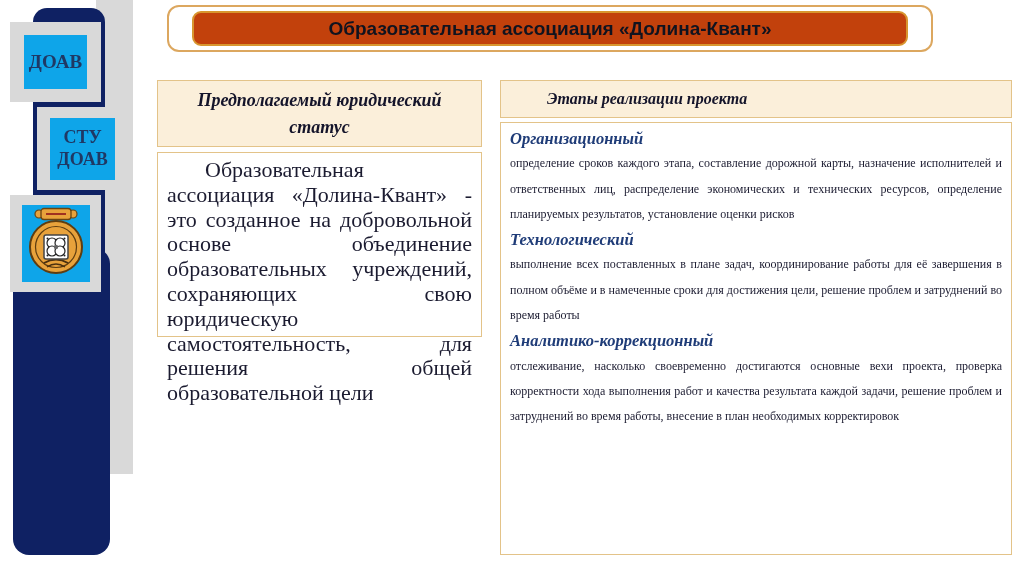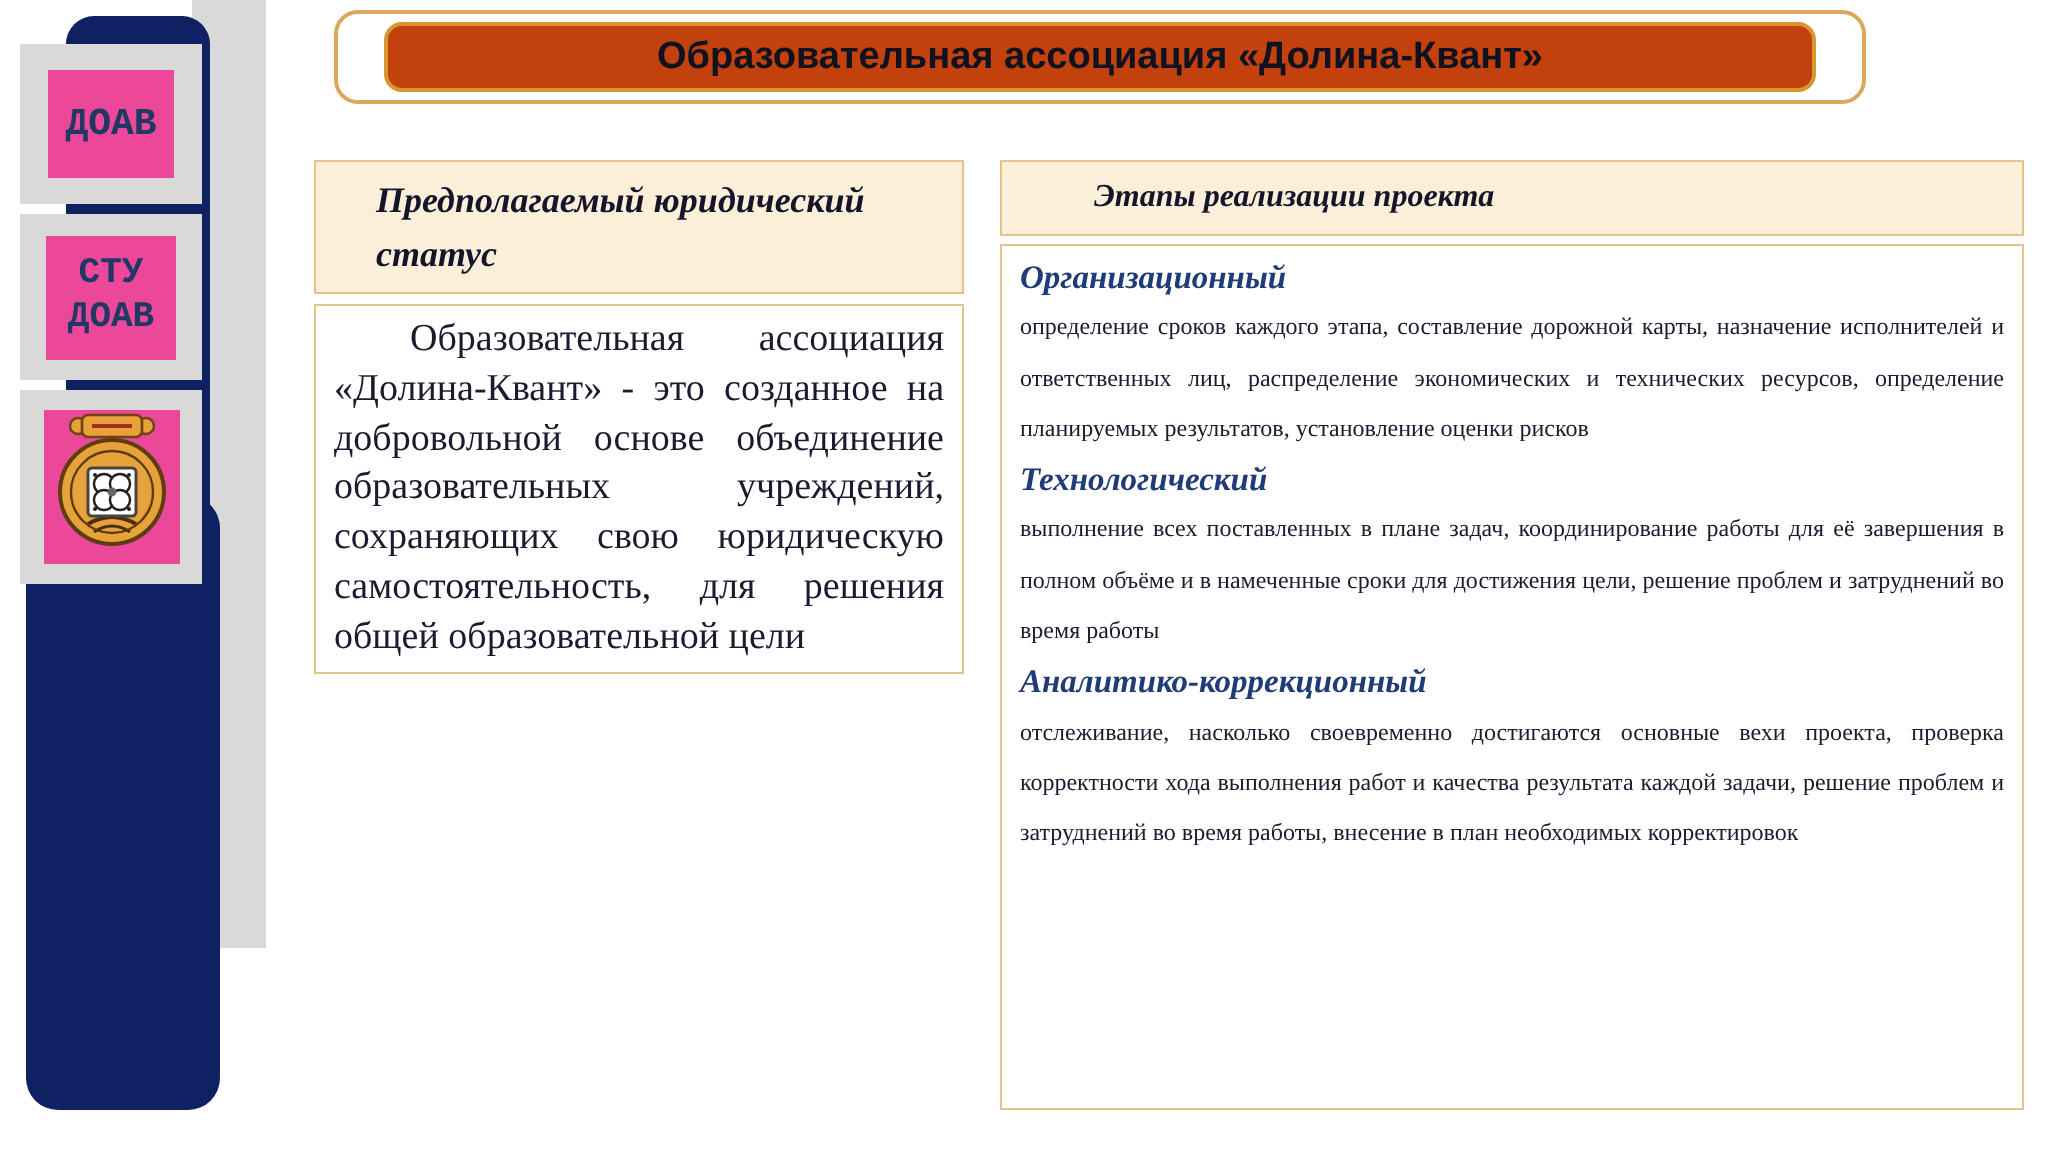--- a/index.html
+++ b/index.html
@@ -8,26 +8,26 @@
     font-family:"Liberation Serif", serif; overflow:hidden;
   }
 
   
   .gray-strip { position:absolute; left:96px; top:0; width:37px; height:474px; background:#D9D9D9; }
   .navy-narrow { position:absolute; left:33px; top:8px; width:72px; height:302px; background:#0F2163; border-radius:14px 14px 0 0; }
   .navy-wide { position:absolute; left:13px; top:248px; width:97px; height:307px; background:#0F2163; border-radius:16px; }
 
   .badge { position:absolute; left:10px; width:91px; background:#D9D9D9; display:flex; align-items:center; justify-content:center; }
   .badge-inner {
-    background:#ec4899; display:flex; flex-direction:column; align-items:center; justify-content:center;
-    font-family:Liberation Mono, monospace; font-weight:bold; color:#1F3864; text-align:center;
+    background:#0ea5e9; display:flex; flex-direction:column; align-items:center; justify-content:center;
+    font-family:Liberation Serif, serif; font-weight:bold; color:#1F3864; text-align:center;
   }
   #badge-1 { top:22px; height:80px; }
   #badge-1 .badge-inner { width:63px; height:54px; font-size:19px; }
-  #badge-2 { top:107px; height:83px; }
+  #badge-2 { top:107px; height:83px;margin-left:27px; }
   #badge-2 .badge-inner { width:65px; height:62px; font-size:18px; line-height:1.2; }
   #badge-3 { top:195px; height:97px; }
   #badge-3 .badge-inner { width:68px; height:77px; }
 
   
   .banner-outer {
     position:absolute; left:167px; top:5px; width:766px; height:47px; box-sizing:border-box;
     background:#ffffff; border:2px solid #DCA75F; border-radius:12px;
   }
   .banner-inner {
@@ -43,24 +43,24 @@
     font-weight:bold; font-style:italic; color:#14142A;
   }
   .body-box {
     position:absolute; box-sizing:border-box; background:#ffffff; border:1.5px solid #E3C389;
     color:#1B1B30;
   }
 
   
   .lp-header {
     left:157px; top:80px; width:325px; height:67px; font-size:18px; line-height:1.45;
-    display:flex; align-items:center; justify-content:center; text-align:left; padding:0 30px;
+    display:flex; align-items:center; justify-content:center; text-align:center; padding:0 30px;
   }
   .lp-body { left:157px; top:152px; width:325px; height:185px; padding:5px 9px; }
-  .lp-body p { margin:0; font-size:19px; line-height:24.8px; text-align:justify; text-indent:38px; }
+  .lp-body p { margin:0; font-size:22px; line-height:24.8px; text-align:justify; text-indent:38px; }
 
   
   .rp-header {
     left:500px; top:80px; width:512px; height:38px; font-size:16px;
     display:flex; align-items:center; padding-left:46px;
   }
   .rp-body { left:500px; top:122px; width:512px; height:433px; padding:3px 9px 0 9px; }
   .section-title { margin:0; font-size:16.5px; line-height:25.3px; font-weight:bold; font-style:italic; color:#1F3C78; }
   .section-text { margin:0; font-size:12px; line-height:25.3px; text-align:justify; }
 </style>

